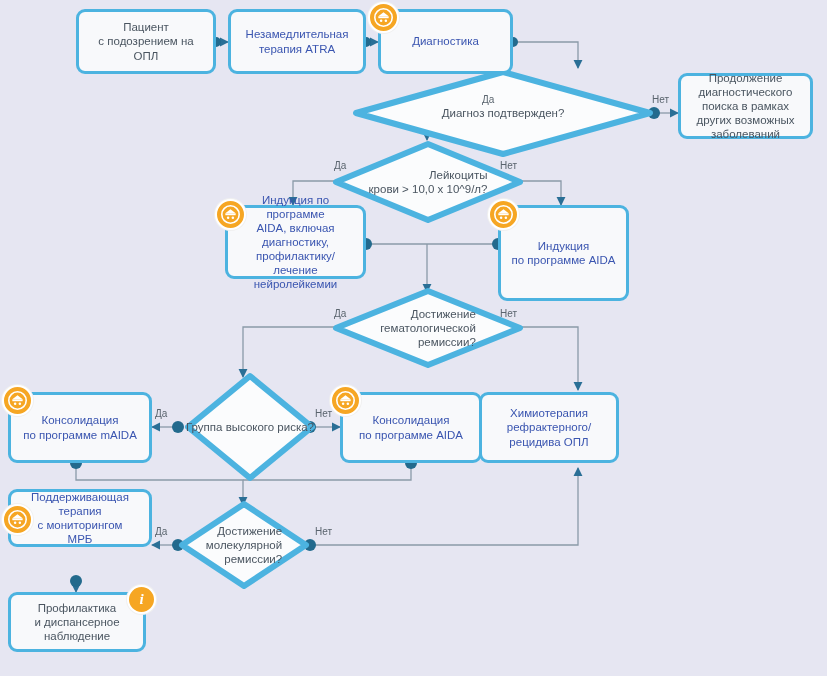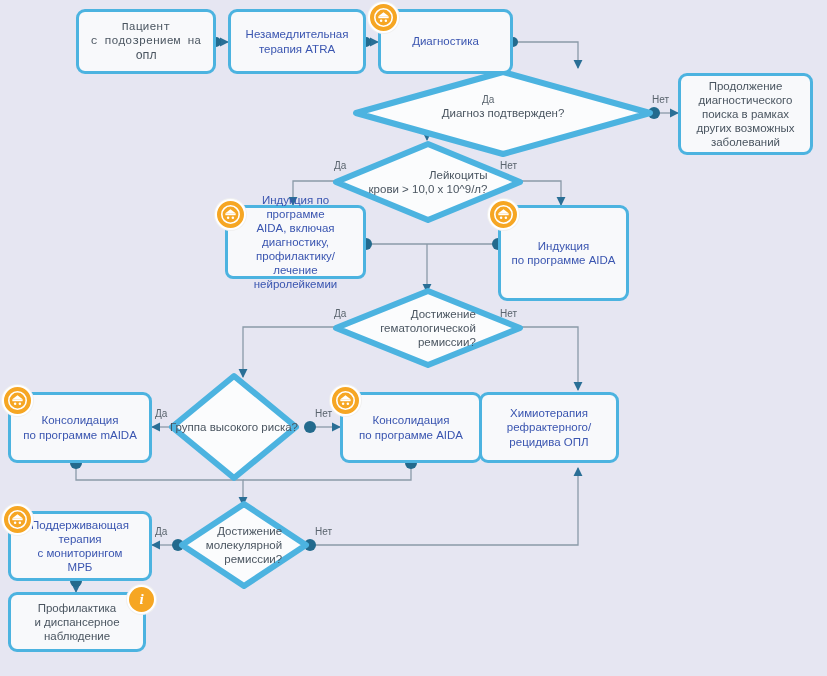--- a/index.html
+++ b/index.html
@@ -147,53 +147,53 @@
     <div class="diamond-label">Лейкоциты<br>крови &gt; 10,0 х 10^9/л?</div>
   </div>
 
   <div class="diamond-wrap" style="left:332px;top:287px;width:192px;height:82px;">
     <svg width="192" height="82" viewBox="0 0 192 82">
         <polygon points="96,4 188,41 96,78 4,41" fill="#fbfcfd" stroke="#4cb3e0" stroke-width="6" stroke-linejoin="round"></polygon>
       </svg>
     <div class="diamond-label">Достижение<br>гематологической<br>ремиссии?</div>
   </div>
 
-  <div class="diamond-wrap" style="left:168px;top:372px;width:132px;height:110px;">
+  <div class="diamond-wrap" style="left:184px;top:372px;width:132px;height:110px;">
     <svg width="132" height="110" viewBox="0 0 132 110">
         <polygon points="66,4 128,55 66,106 4,55" fill="#fbfcfd" stroke="#4cb3e0" stroke-width="6" stroke-linejoin="round"></polygon>
       </svg>
     <div class="diamond-label">Группа высокого риска?</div>
   </div>
 
   <div class="diamond-wrap" style="left:178px;top:500px;width:132px;height:90px;">
     <svg width="132" height="90" viewBox="0 0 132 90">
         <polygon points="66,4 128,45 66,86 4,45" fill="#fbfcfd" stroke="#4cb3e0" stroke-width="6" stroke-linejoin="round"></polygon>
       </svg>
     <div class="diamond-label">Достижение<br>молекулярной<br>ремиссии?</div>
   </div>
 
-  <div class="node box gray" style="left:76px;top:9px;width:140px;height:65px;font-family:Liberation Mono, monospace;">Пациент<br>с подозрением на ОПЛ</div>
+  <div class="node box gray" style="left:76px;top:9px;width:140px;height:65px;">Пациент<br>с подозрением на ОПЛ</div>
 
   <div class="node box" style="left:228px;top:9px;width:138px;height:65px;">Незамедлительная<br>терапия ATRA</div>
 
   <div class="node box" style="left:378px;top:9px;width:135px;height:65px;">Диагностика</div>
 
-  <div class="node box gray" style="left:678px;top:73px;width:135px;height:82px;">Продолжение<br>диагностического<br>поиска в рамках<br>других возможных<br>заболеваний</div>
-
-  <div class="node box" style="left:225px;top:205px;width:141px;height:74px;border-radius:8px;">Индукция по программе<br>AIDA, включая<br>диагностику,<br>профилактику/<br>лечение нейролейкемии</div>
+  <div class="node box gray" style="left:678px;top:73px;width:135px;height:66px;">Продолжение<br>диагностического<br>поиска в рамках<br>других возможных<br>заболеваний</div>
+
+  <div class="node box" style="left:225px;top:205px;width:141px;height:74px;">Индукция по программе<br>AIDA, включая<br>диагностику,<br>профилактику/<br>лечение нейролейкемии</div>
 
   <div class="node box" style="left:498px;top:205px;width:131px;height:96px;">Индукция<br>по программе AIDA</div>
 
   <div class="node box" style="left:8px;top:392px;width:144px;height:71px;">Консолидация<br>по программе mAIDA</div>
 
   <div class="node box" style="left:340px;top:392px;width:142px;height:71px;">Консолидация<br>по программе AIDA</div>
 
   <div class="node box" style="left:479px;top:392px;width:140px;height:71px;">Химиотерапия<br>рефрактерного/<br>рецидива ОПЛ</div>
 
-  <div class="node box" style="left:8px;top:511px;width:144px;height:70px;">Поддерживающая<br>терапия<br>с мониторингом<br>МРБ</div>
+  <div class="node box" style="left:8px;top:489px;width:144px;height:58px;">Поддерживающая<br>терапия<br>с мониторингом<br>МРБ</div>
 
   <div class="node box gray" style="left:8px;top:592px;width:138px;height:60px;">Профилактика<br>и диспансерное<br>наблюдение</div>
 
   <div class="badge" style="left:368px;top:2px;">
     <svg width="19" height="19" viewBox="0 0 24 24" aria-hidden="true">
       <circle cx="12" cy="12" r="11" fill="none" stroke="#fff" stroke-width="2"></circle>
       <path d="M5.5 10.5 L12 5.5 L18.5 10.5 Z" fill="#fff"></path>
       <rect x="5.5" y="10.5" width="13" height="2.4" fill="#fff"></rect>
       <circle cx="9" cy="16" r="1.6" fill="#fff"></circle>
       <circle cx="15" cy="16" r="1.6" fill="#fff"></circle>

